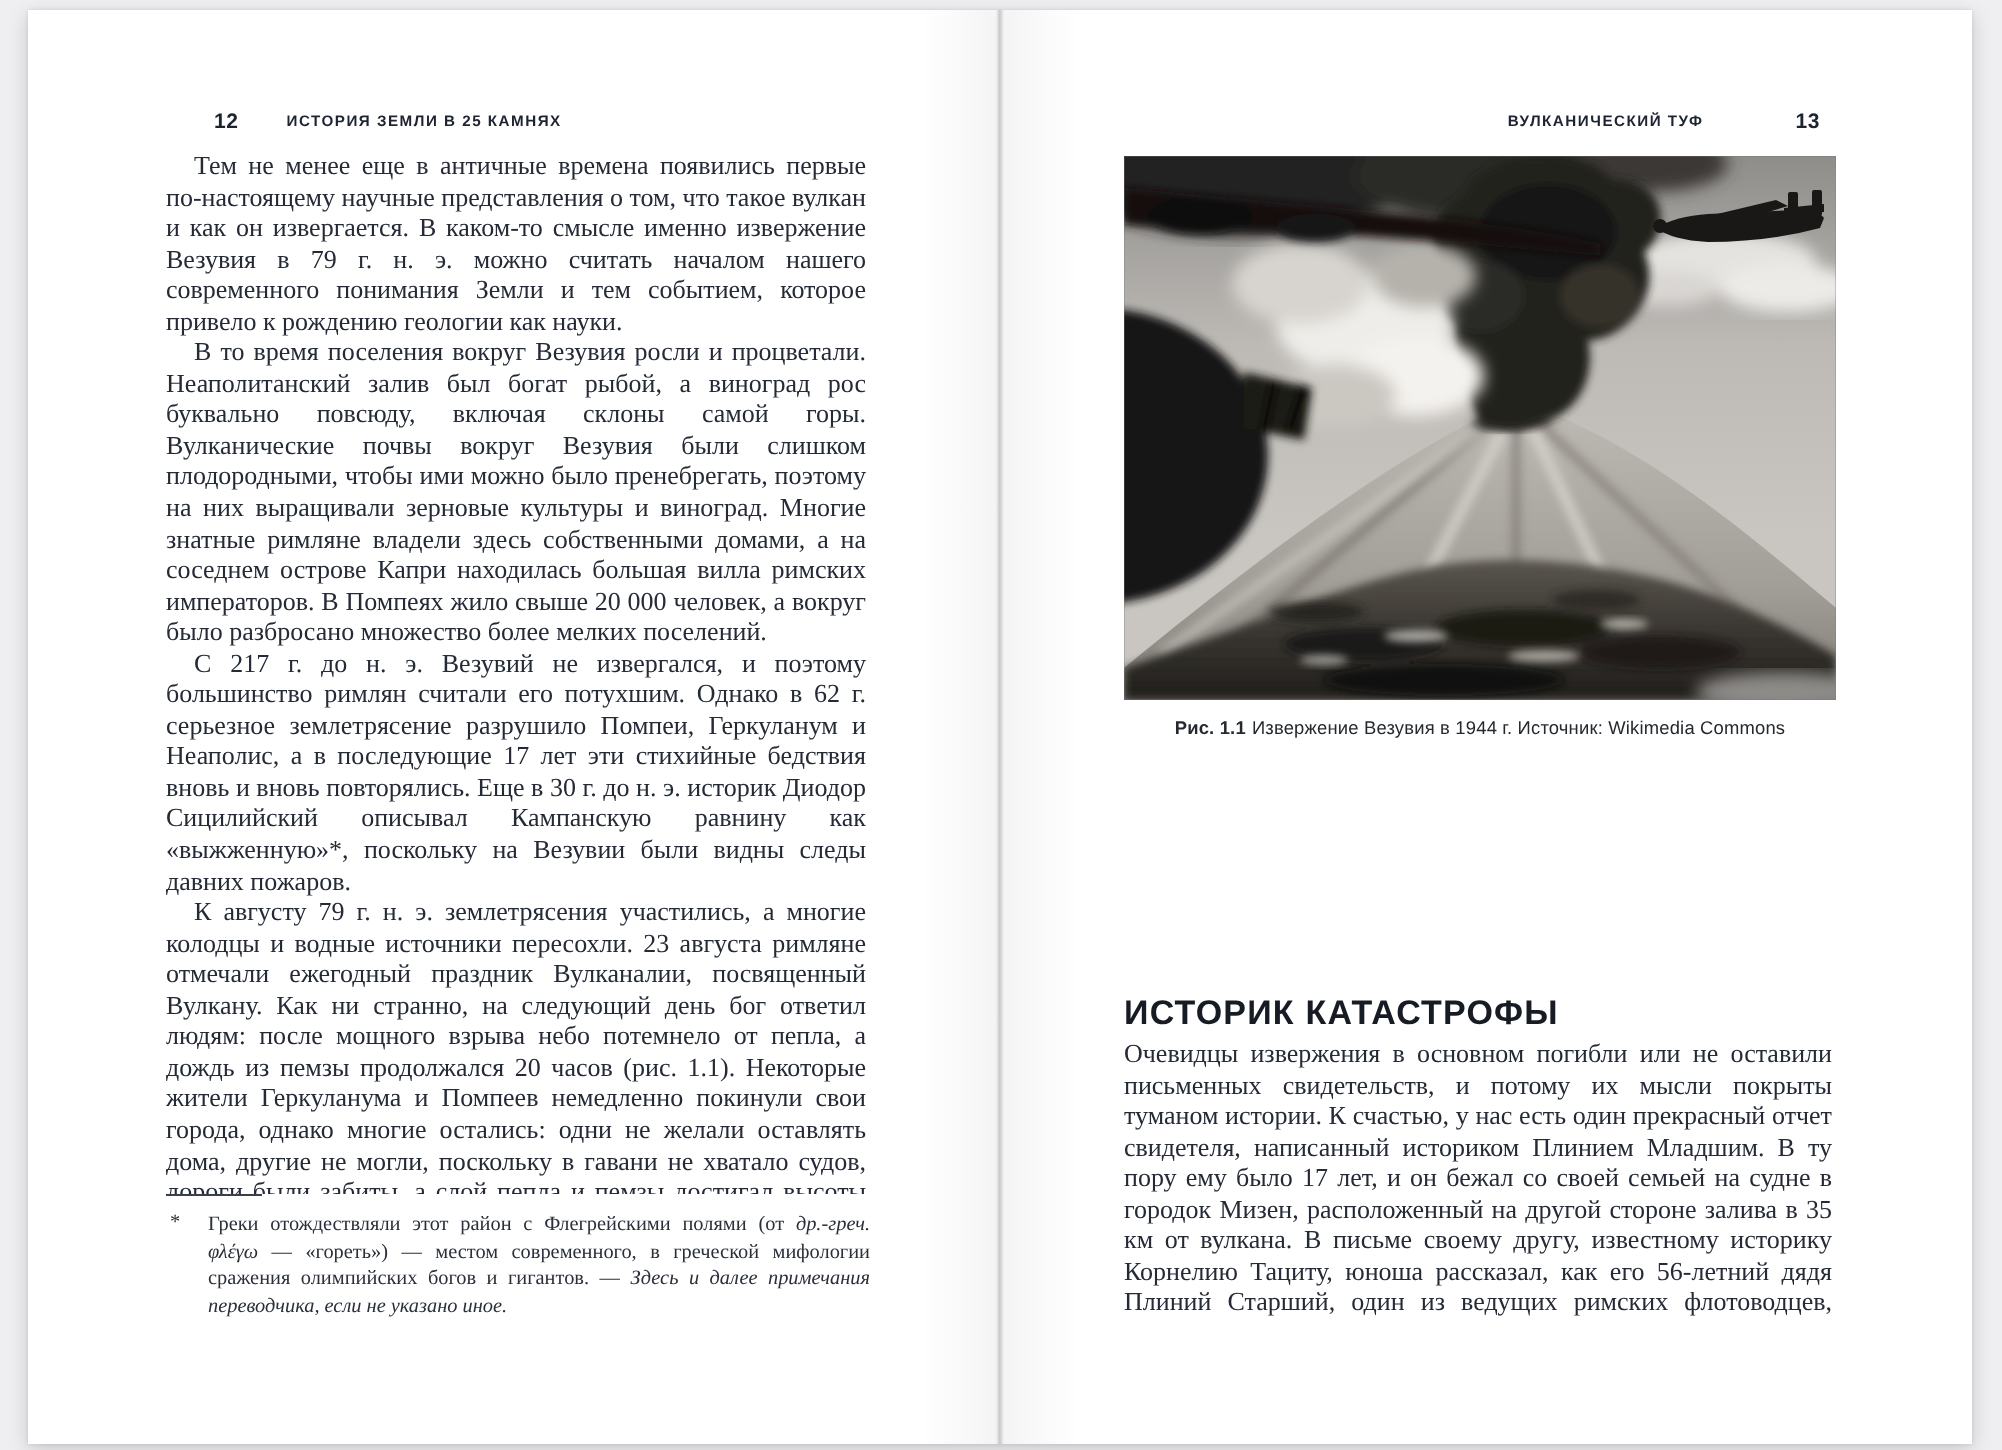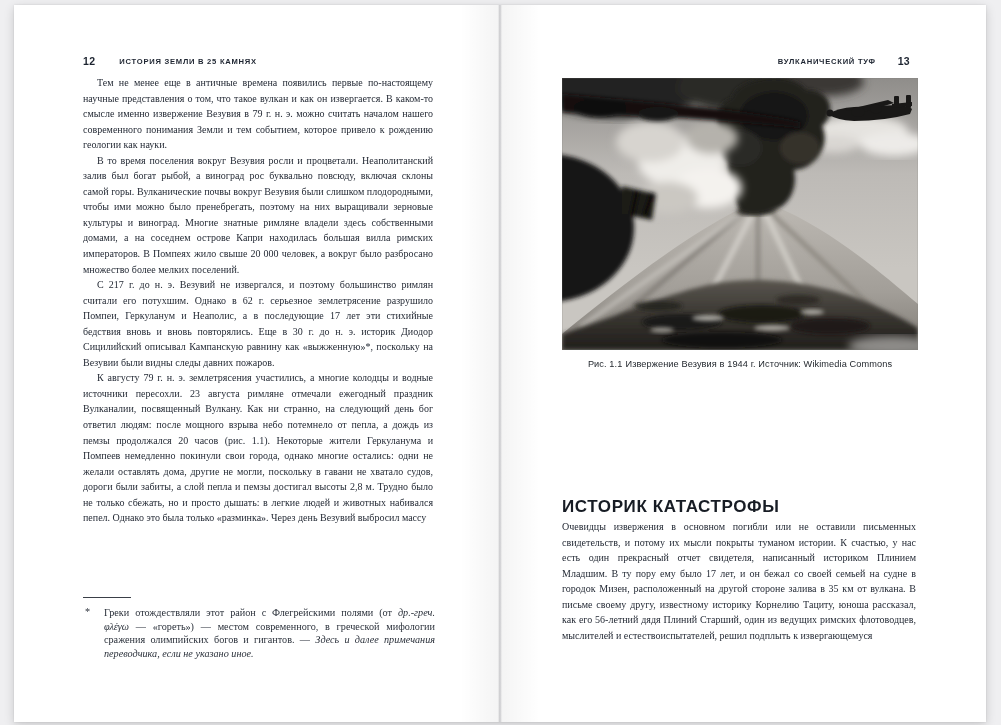--- a/index.html
+++ b/index.html
@@ -23,30 +23,30 @@
   .gutter-soft{
     position:absolute;left:446px;top:0;width:80px;height:100%;pointer-events:none;
     background:linear-gradient(90deg,rgba(0,0,0,0) 0%,rgba(0,0,0,.045) 48%,rgba(0,0,0,.045) 52%,rgba(0,0,0,0) 100%);
   }
   
   .runhead{
     position:absolute;top:46px;
     font-family:"Liberation Sans","DejaVu Sans",sans-serif;
     color:#1d2430;white-space:nowrap;
   }
-  .runhead .pagenum{font-size:10.5px;font-weight:700;letter-spacing:.3px;}
+  .runhead .pagenum{font-size:10.5px;font-weight:700;letter-spacing:.3px;margin-left:24px;}
   .runhead .runtitle{font-size:7.6px;font-weight:700;letter-spacing:.75px;position:relative;top:-1px;margin-top:10px;}
   .rh-left{left:69px;}
   .rh-left .runtitle{margin-left:24px;}
   .rh-right{right:76px;}
   .rh-right .runtitle{margin-right:22px;}
   
   .bodytext{
     position:absolute;
-    font-size:10px;line-height:15.55px;color:#252b36;
+    font-size:13px;line-height:15.55px;color:#252b36;
     text-align:justify;overflow:hidden;
   }
   .bodytext p{margin:0;padding:0;}
   .bodytext p.indent{text-indent:14px;}
   .lp-body{left:69px;top:70px;width:350px;height:522px;}
   
   .fn-rule{position:absolute;left:69px;top:592px;width:48px;height:1px;background:#3a3f48;}
   .footnote{
     position:absolute;left:69px;top:601px;width:352px;
     font-size:10.2px;line-height:13.6px;color:#2a303a;text-align:justify;
@@ -54,21 +54,21 @@
   .footnote .ast{position:absolute;left:2px;top:-1px;}
   .footnote .fn-text{display:block;padding-left:21px;}
   
   .figure{position:absolute;left:62px;top:73px;width:356px;}
   .photo{display:block;width:356px;height:272px;background:#b9b7b3;}
   .caption{
     margin-top:9px;text-align:center;
     font-family:"Liberation Sans","DejaVu Sans",sans-serif;
     font-size:9.2px;letter-spacing:.1px;color:#24292f;
   }
-  .caption b{font-weight:400;margin-right:3px;}
+  .caption b{font-weight:700;margin-right:3px;}
   .rp-p1{left:62px;top:388px;width:354px;height:66px;}
   .section-heading{
     position:absolute;left:62px;top:492px;margin:0;
     font-family:"Liberation Sans","DejaVu Sans",sans-serif;
     font-size:17px;font-weight:700;letter-spacing:.6px;color:#171c24;
   }
   .rp-p2{left:62px;top:514px;width:354px;height:142px;}
 </style>
 </head>
 <body>

